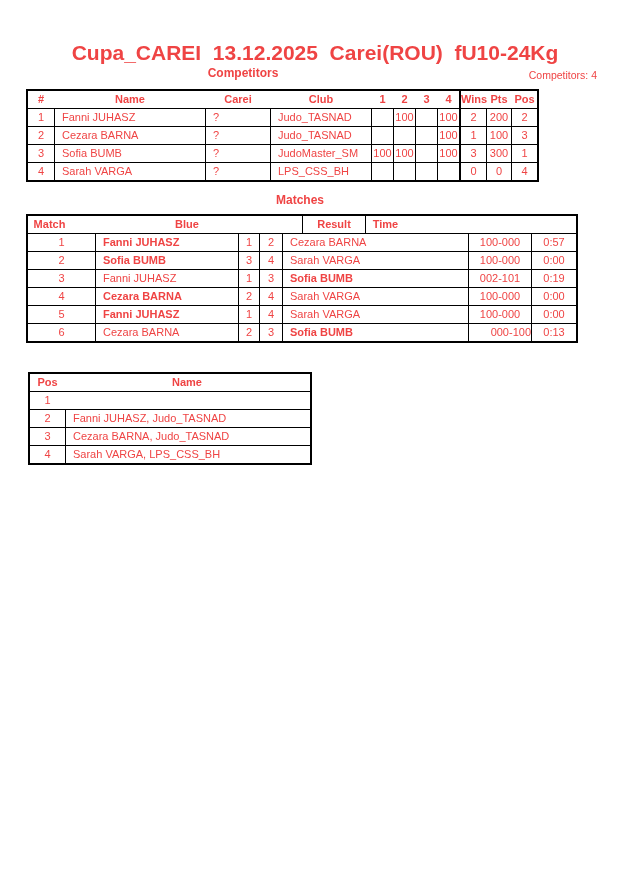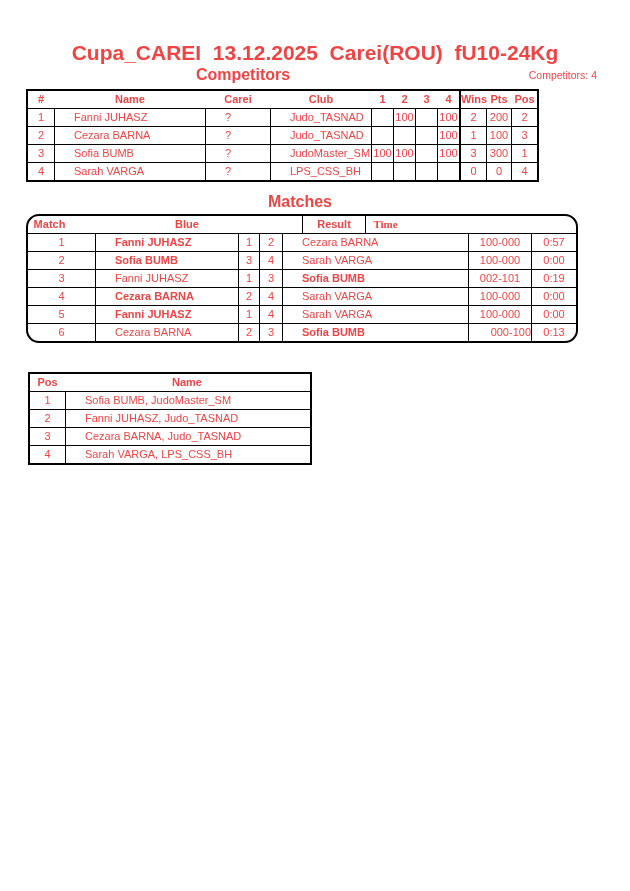--- a/index.html
+++ b/index.html
@@ -1,30 +1,30 @@
 <!DOCTYPE html>
 <html><head>
 <meta charset="utf-8">
 <style>
   html,body{margin:0;padding:0;background:#fff;}
   .page{position:relative;width:630px;height:891px;background:#ffffff;overflow:hidden;
         font-family:"Liberation Sans", sans-serif;color:#ef4444;}
   .main-title{position:absolute;top:41px;left:0;width:630px;text-align:center;
         font-size:21px;font-weight:bold;white-space:pre;}
-  .sec-title{position:absolute;transform:translateX(-50%);font-size:16px;font-weight:bold;white-space:nowrap;}
+  .sec-title{position:absolute;transform:translateX(-50%);font-size:12px;font-weight:bold;white-space:nowrap;}
   .comp-count{position:absolute;top:69px;right:33px;font-size:10.5px;}
   .tbl{position:absolute;border:2px solid #000;background:#fff;}
   .trow{display:flex;height:17px;line-height:17px;border-top:1px solid #000;}
   .trow:first-child{border-top:none;}
   .cell{box-sizing:border-box;font-size:11px;white-space:nowrap;overflow:visible;}
   .cell.bl1{border-left:1px solid #000;}
   .cell.bl2{border-left:2px solid #000;}
   .cell.blt{border-left:1px solid transparent;}
   .cell.hdr{font-weight:bold;}
-  .cell.left{padding-left:19px;text-align:left;}
+  .cell.left{padding-left:7px;text-align:left;}
   .cell.center{text-align:center;}
   .cell.bold{font-weight:bold;}
 </style>
 </head>
 <body>
 
 <div class="page">
   <div class="main-title">Cupa_CAREI  13.12.2025  Carei(ROU)  fU10-24Kg</div>
 
   <div class="sec-title" style="top:66px;left:243px;">Competitors</div>
@@ -91,26 +91,26 @@
         <div class="cell center bl1" style="width: 22px;"></div>
         <div class="cell center bl1" style="width: 22px;"></div>
         <div class="cell center bl1" style="width: 22px;"></div>
         <div class="cell center bl2" style="width: 27px;">0</div>
         <div class="cell center bl1" style="width: 25px;">0</div>
         <div class="cell center bl1" style="width: 26px;">4</div>
       </div>
     </div>
 
   <div class="sec-title" style="top:193px;left:300px;">Matches</div>
-  <div class="tbl" id="matches-table" style="left:26px;top:214px;border-radius:13px;">
+  <div class="tbl" id="matches-table" style="left:26px;top:214px;">
       <div class="trow">
         <div class="cell center hdr" style="width: 43px;">Match</div>
         <div class="cell center blt hdr" style="width: 231px;">Blue</div>
         <div class="cell center bl1 hdr" style="width: 63px;">Result</div>
-        <div class="cell center bl1 hdr" style="width: 40px; font-family: Liberation Serif, serif;">Time</div>
+        <div class="cell center bl1 hdr" style="width: 40px;">Time</div>
       </div>
       <div class="trow">
         <div class="cell center" style="width: 67px;">1</div>
         <div class="cell left bl1 bold" style="width: 143px;">Fanni JUHASZ</div>
         <div class="cell center bl1" style="width: 21px;">1</div>
         <div class="cell center bl1" style="width: 23px;">2</div>
         <div class="cell left bl1" style="width: 186px;">Cezara BARNA</div>
         <div class="cell center bl1" style="width: 63px;">100-000</div>
         <div class="cell center bl1" style="width: 45px;">0:57</div>
       </div>
@@ -162,21 +162,20 @@
     </div>
 
   <div class="sec-title" style="top:372px;left:168px;">Results</div>
   <div class="tbl" id="results-table" style="left:28px;top:372px;">
       <div class="trow">
         <div class="cell center hdr" style="width: 35px;">Pos</div>
         <div class="cell center blt hdr" style="width: 243px;">Name</div>
       </div>
       <div class="trow">
         <div class="cell center" style="width: 35px;">1</div>
-        <div class="cell left bl1" style="width: 243px;">Sofia BUMB, JudoMaster_SM</div>
       </div>
       <div class="trow">
         <div class="cell center" style="width: 35px;">2</div>
         <div class="cell left bl1" style="width: 243px;">Fanni JUHASZ, Judo_TASNAD</div>
       </div>
       <div class="trow">
         <div class="cell center" style="width: 35px;">3</div>
         <div class="cell left bl1" style="width: 243px;">Cezara BARNA, Judo_TASNAD</div>
       </div>
       <div class="trow">

